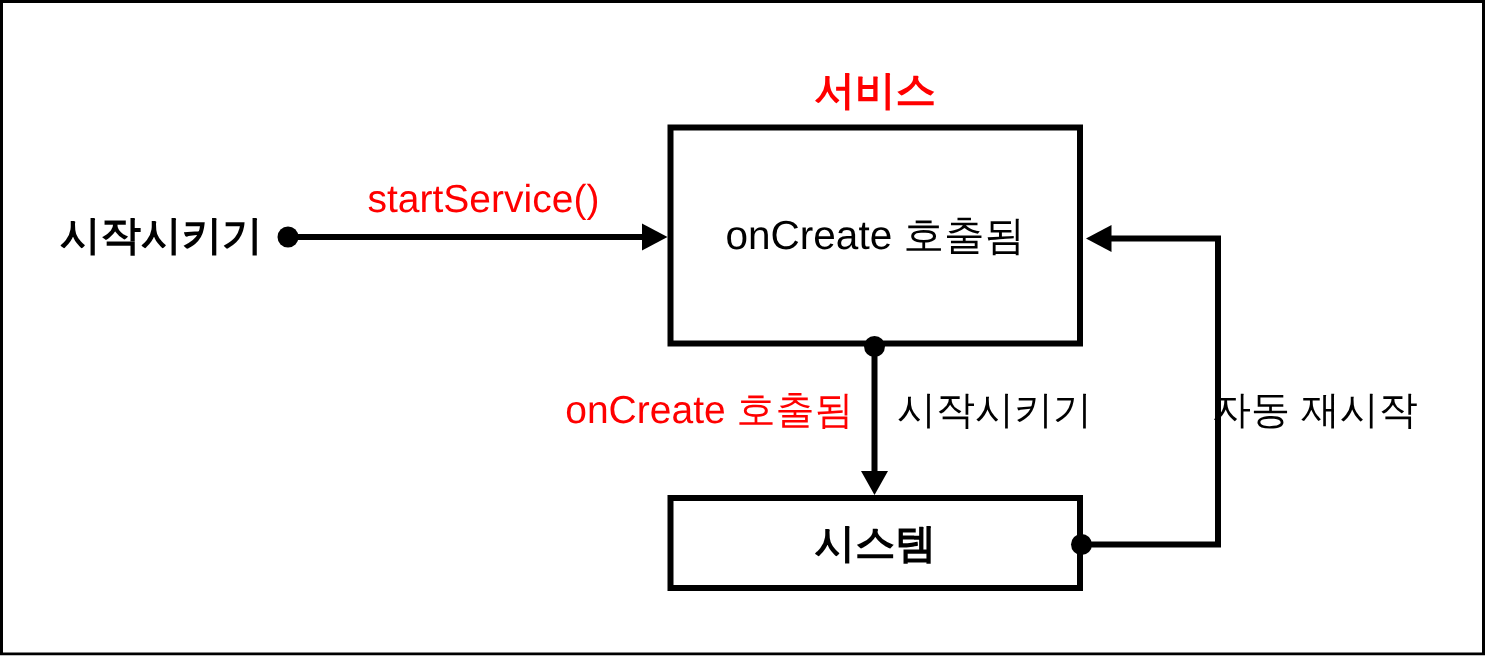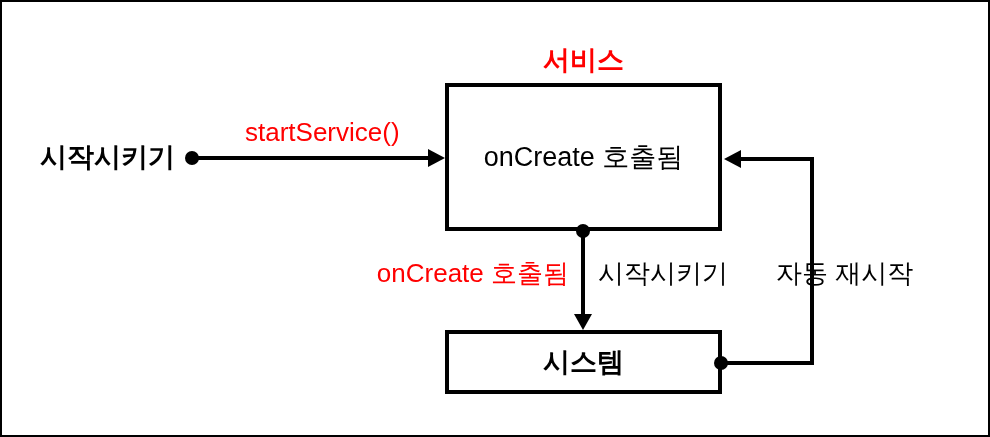--- a/index.html
+++ b/index.html
@@ -55,21 +55,21 @@
   }
   .lbl-startservice {
     left: 243px; top: 115px; width: 150px;
     text-align: left;
   }
   .lbl-ondestroy {
     left: 300px; top: 256px; width: 267px;
     text-align: right;
   }
   .lbl-abnormal  { left: 596px; top: 256px; }
-  .lbl-restart   { left: 774px; top: 256px; }
+  .lbl-restart   { left: 806px; top: 256px; }
   .red { color: #ff0000; }
   svg.wires {
     position: absolute;
     left: 0; top: 0;
     width: 990px; height: 437px;
     pointer-events: none;
   }
   svg.wires * { stroke-linecap: butt; }
 </style>
 </head>

